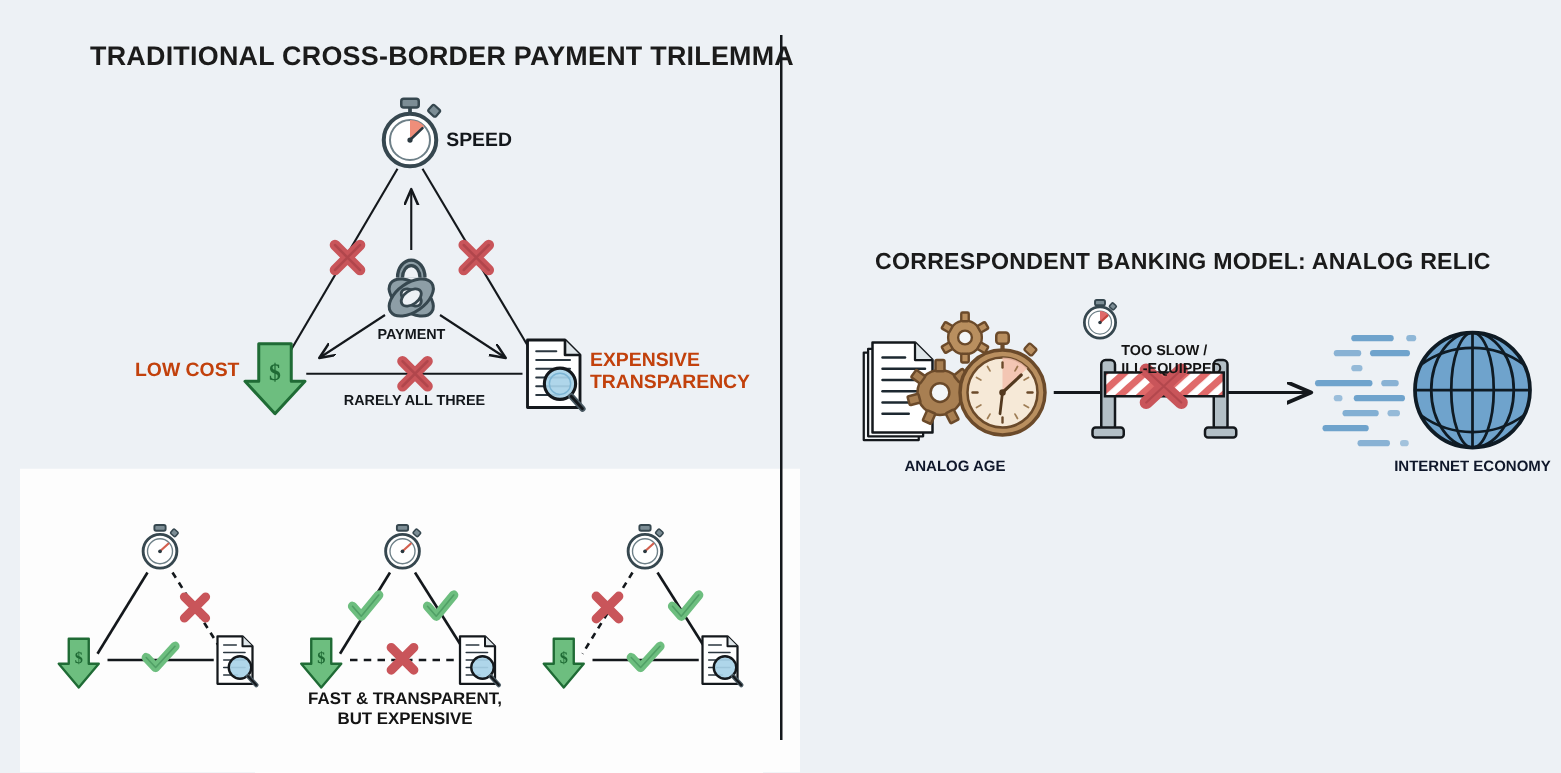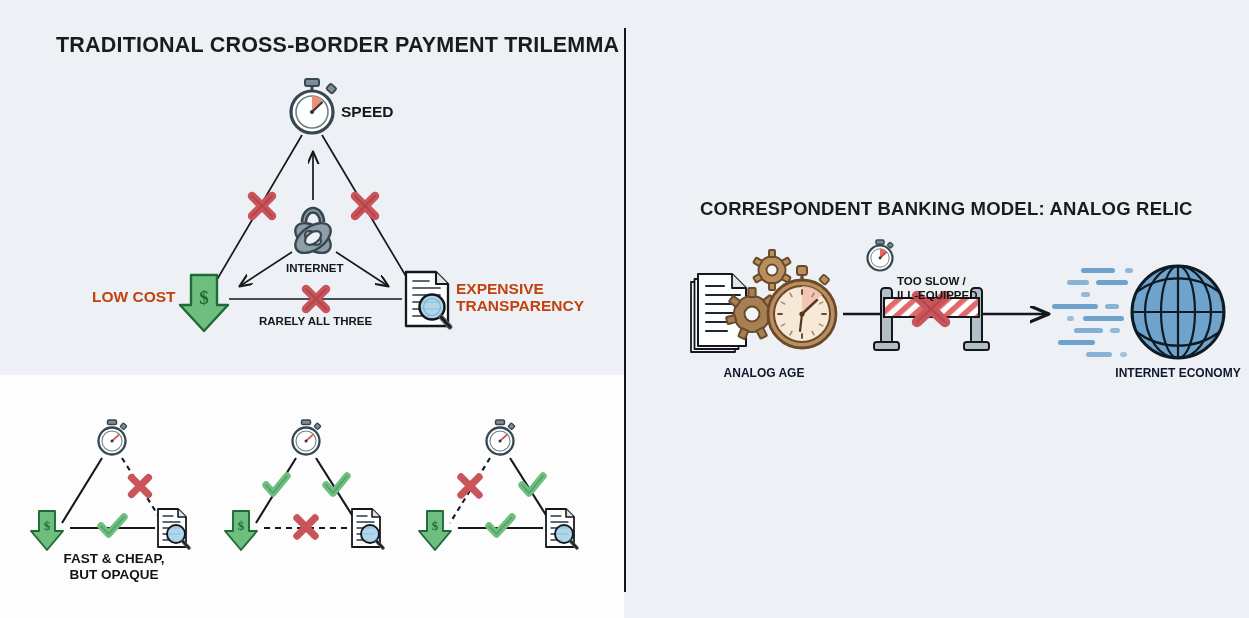--- a/index.html
+++ b/index.html
@@ -7,21 +7,21 @@
     width:1249px;height:618px;
     background:#edf1f5;
     font-family:"Liberation Sans", sans-serif;
     overflow:hidden;
     position:relative;
     color:#1b1b1b;
   }
   .panel{position:absolute;}
 
   
-  #left-panel{left:0;top:0;width:624px;height:618px;text-decoration:underline;}
+  #left-panel{left:16px;top:0;width:624px;height:618px;text-decoration:underline;}
   #lower-left-bg{
     position:absolute;left:0;top:375px;width:624px;height:243px;
     background:#fdfdfd;
   }
 
   .panel-title{
     position:absolute;
     font-weight:bold;
     letter-spacing:.2px;
     color:#1b1b1b;
@@ -150,21 +150,21 @@
     </g>
   </svg>
 
   <div class="node-label" style="left:92px;top:288px;">LOW COST</div>
 
   <div class="node-label" style="left:456px;top:280px;">
     <span>EXPENSIVE</span><br>
     <span>TRANSPARENCY</span>
   </div>
 
-  <div class="small-label" style="left:286px;top:262px;">INTERNET</div>
+  <div class="small-label" style="left:286px;top:262px;">PAYMENT</div>
 
   <div class="small-label" style="left:259px;top:315px;">RARELY ALL THREE</div>
 
   <svg class="svg-layer" style="top:408px;" width="624" height="160" viewBox="0 0 624 160">
 
     <g transform="translate(0,0)">
       <line x1="102" y1="50" x2="62" y2="115" stroke="#14181c" stroke-width="2.1"></line>
       <line x1="122" y1="50" x2="163" y2="115" stroke="#14181c" stroke-width="2.1" stroke-dasharray="5 4.5"></line>
       <line x1="70" y1="120" x2="155" y2="120" stroke="#14181c" stroke-width="2.1"></line>
 
@@ -294,23 +294,23 @@
         <path d="M-10,-1 L-3,7 L11,-10" stroke="#6dbe7f" stroke-width="7.4" fill="none" stroke-linecap="round" stroke-linejoin="round"></path>
         <path d="M-10,-1 L-3,7 L11,-10" stroke="#3e8c55" stroke-width="1.3" fill="none" stroke-linecap="round" stroke-linejoin="round" opacity=".6"></path>
       </g>
       <g transform="translate(112,118)">
         <path d="M-11,0 L-3.5,8 L12,-9" stroke="#6dbe7f" stroke-width="7.4" fill="none" stroke-linecap="round" stroke-linejoin="round"></path>
         <path d="M-11,0 L-3.5,8 L12,-9" stroke="#3e8c55" stroke-width="1.3" fill="none" stroke-linecap="round" stroke-linejoin="round" opacity=".6"></path>
       </g>
     </g>
   </svg>
 
-  <div class="caption" style="left:14px;top:551px;width:200px;">
-    <span>FAST &amp; CHEAP,</span><br>
-    <span>BUT OPAQUE</span>
+  <div class="caption" style="left:208px;top:551px;width:200px;">
+    <span>FAST &amp; TRANSPARENT,</span><br>
+    <span>BUT EXPENSIVE</span>
   </div>
 </div>
 
 <div id="center-divider"></div>
 
 <div class="panel" id="right-panel" style="left:626px;top:0;width:623px;height:439px;">
 
   <div class="panel-title" id="banking-title" style="left:74px;top:198px;">CORRESPONDENT BANKING MODEL: ANALOG RELIC</div>
 
   <svg class="svg-layer" style="top:230px;" width="623" height="160" viewBox="0 0 623 160">

